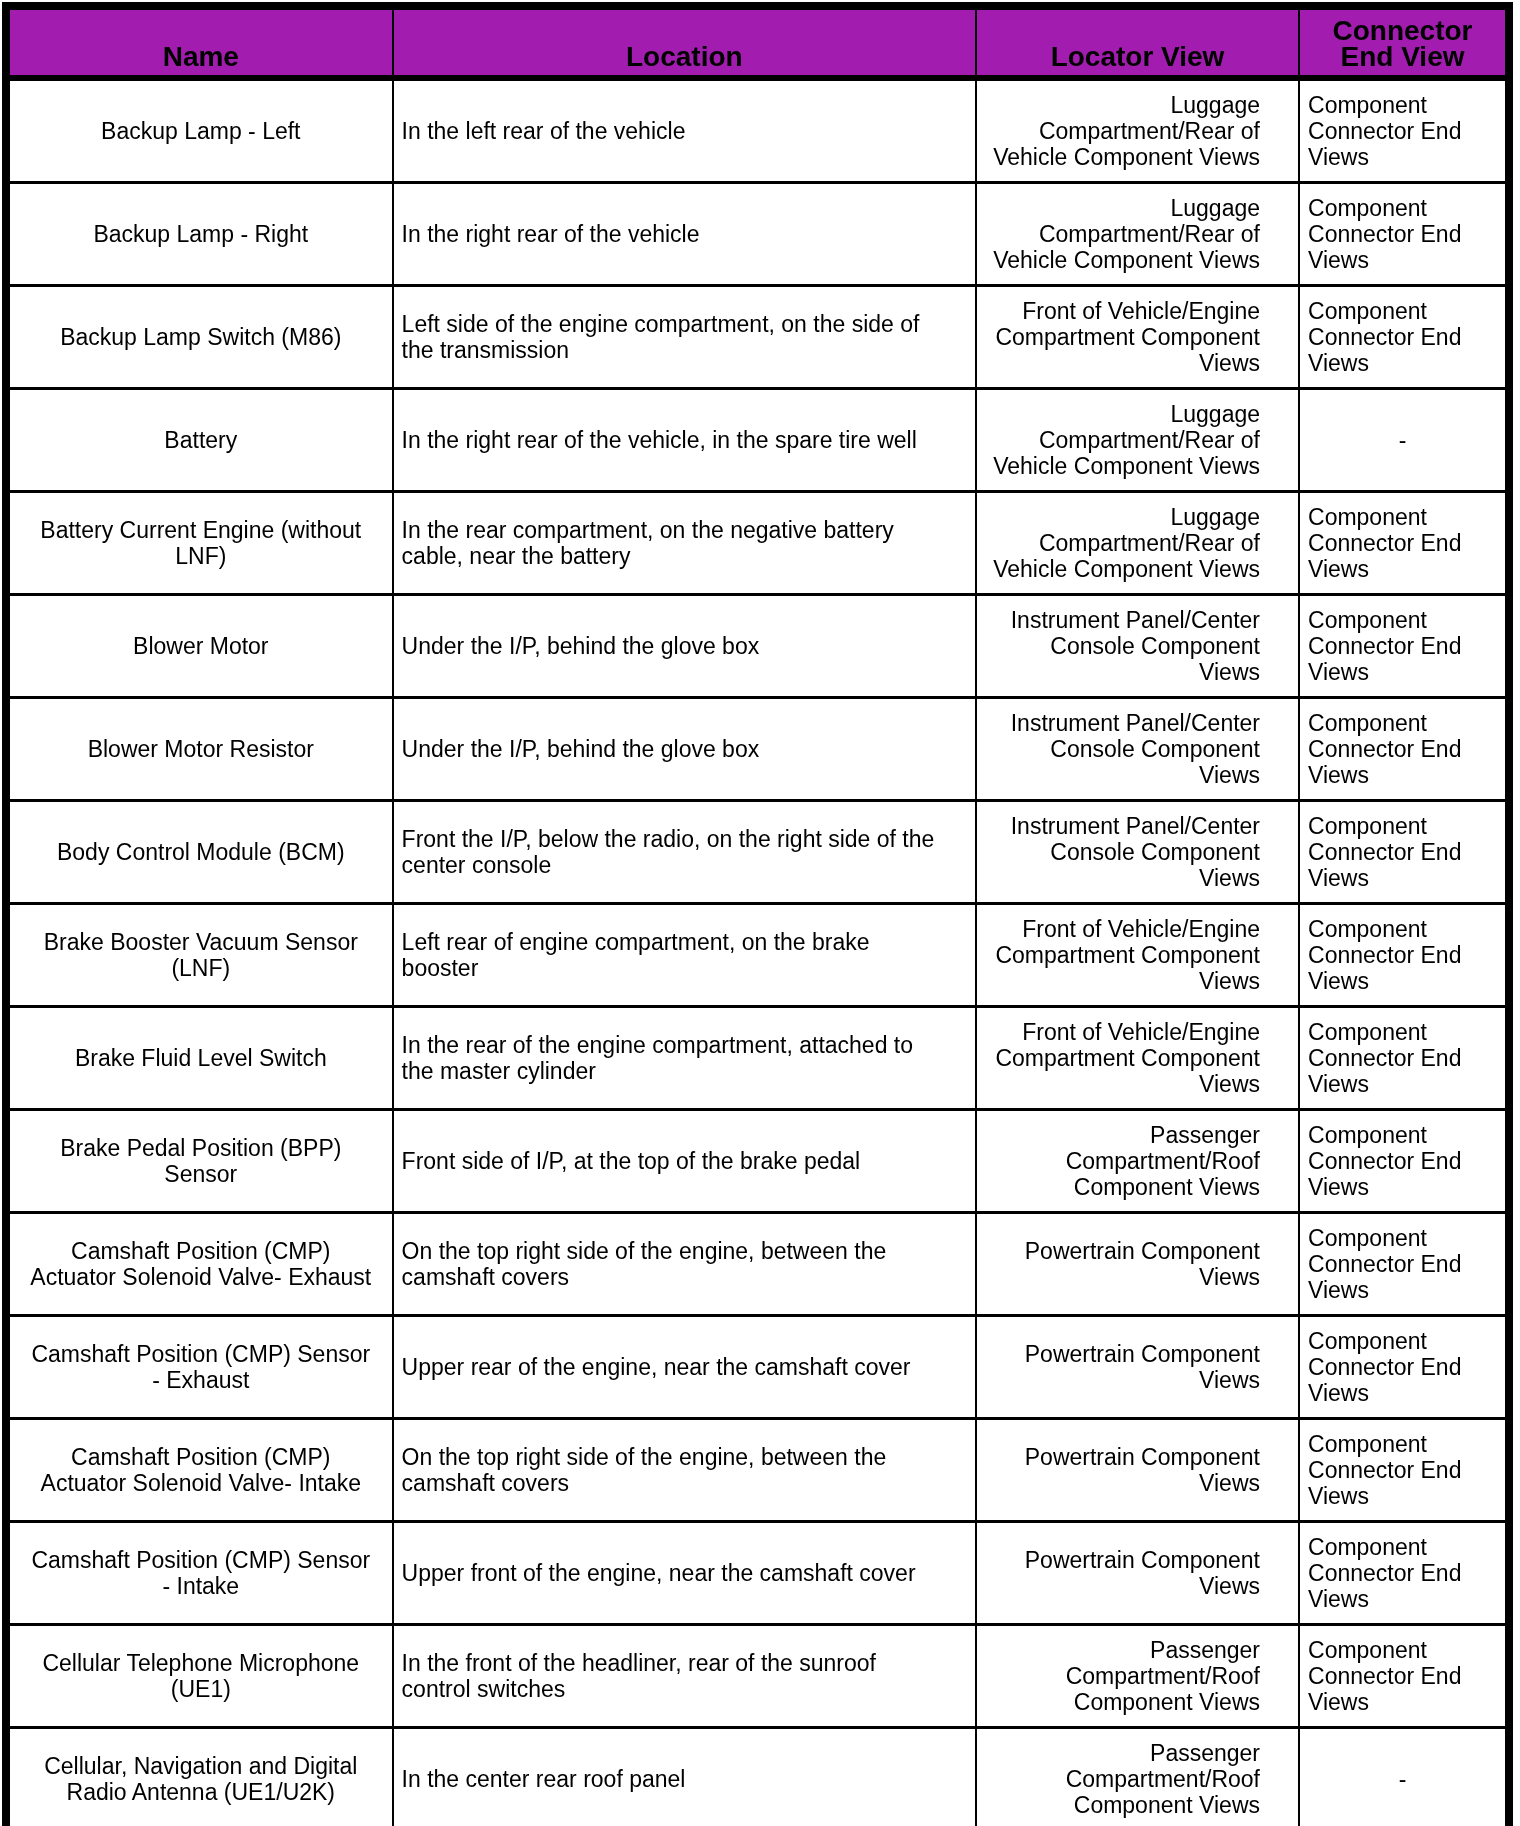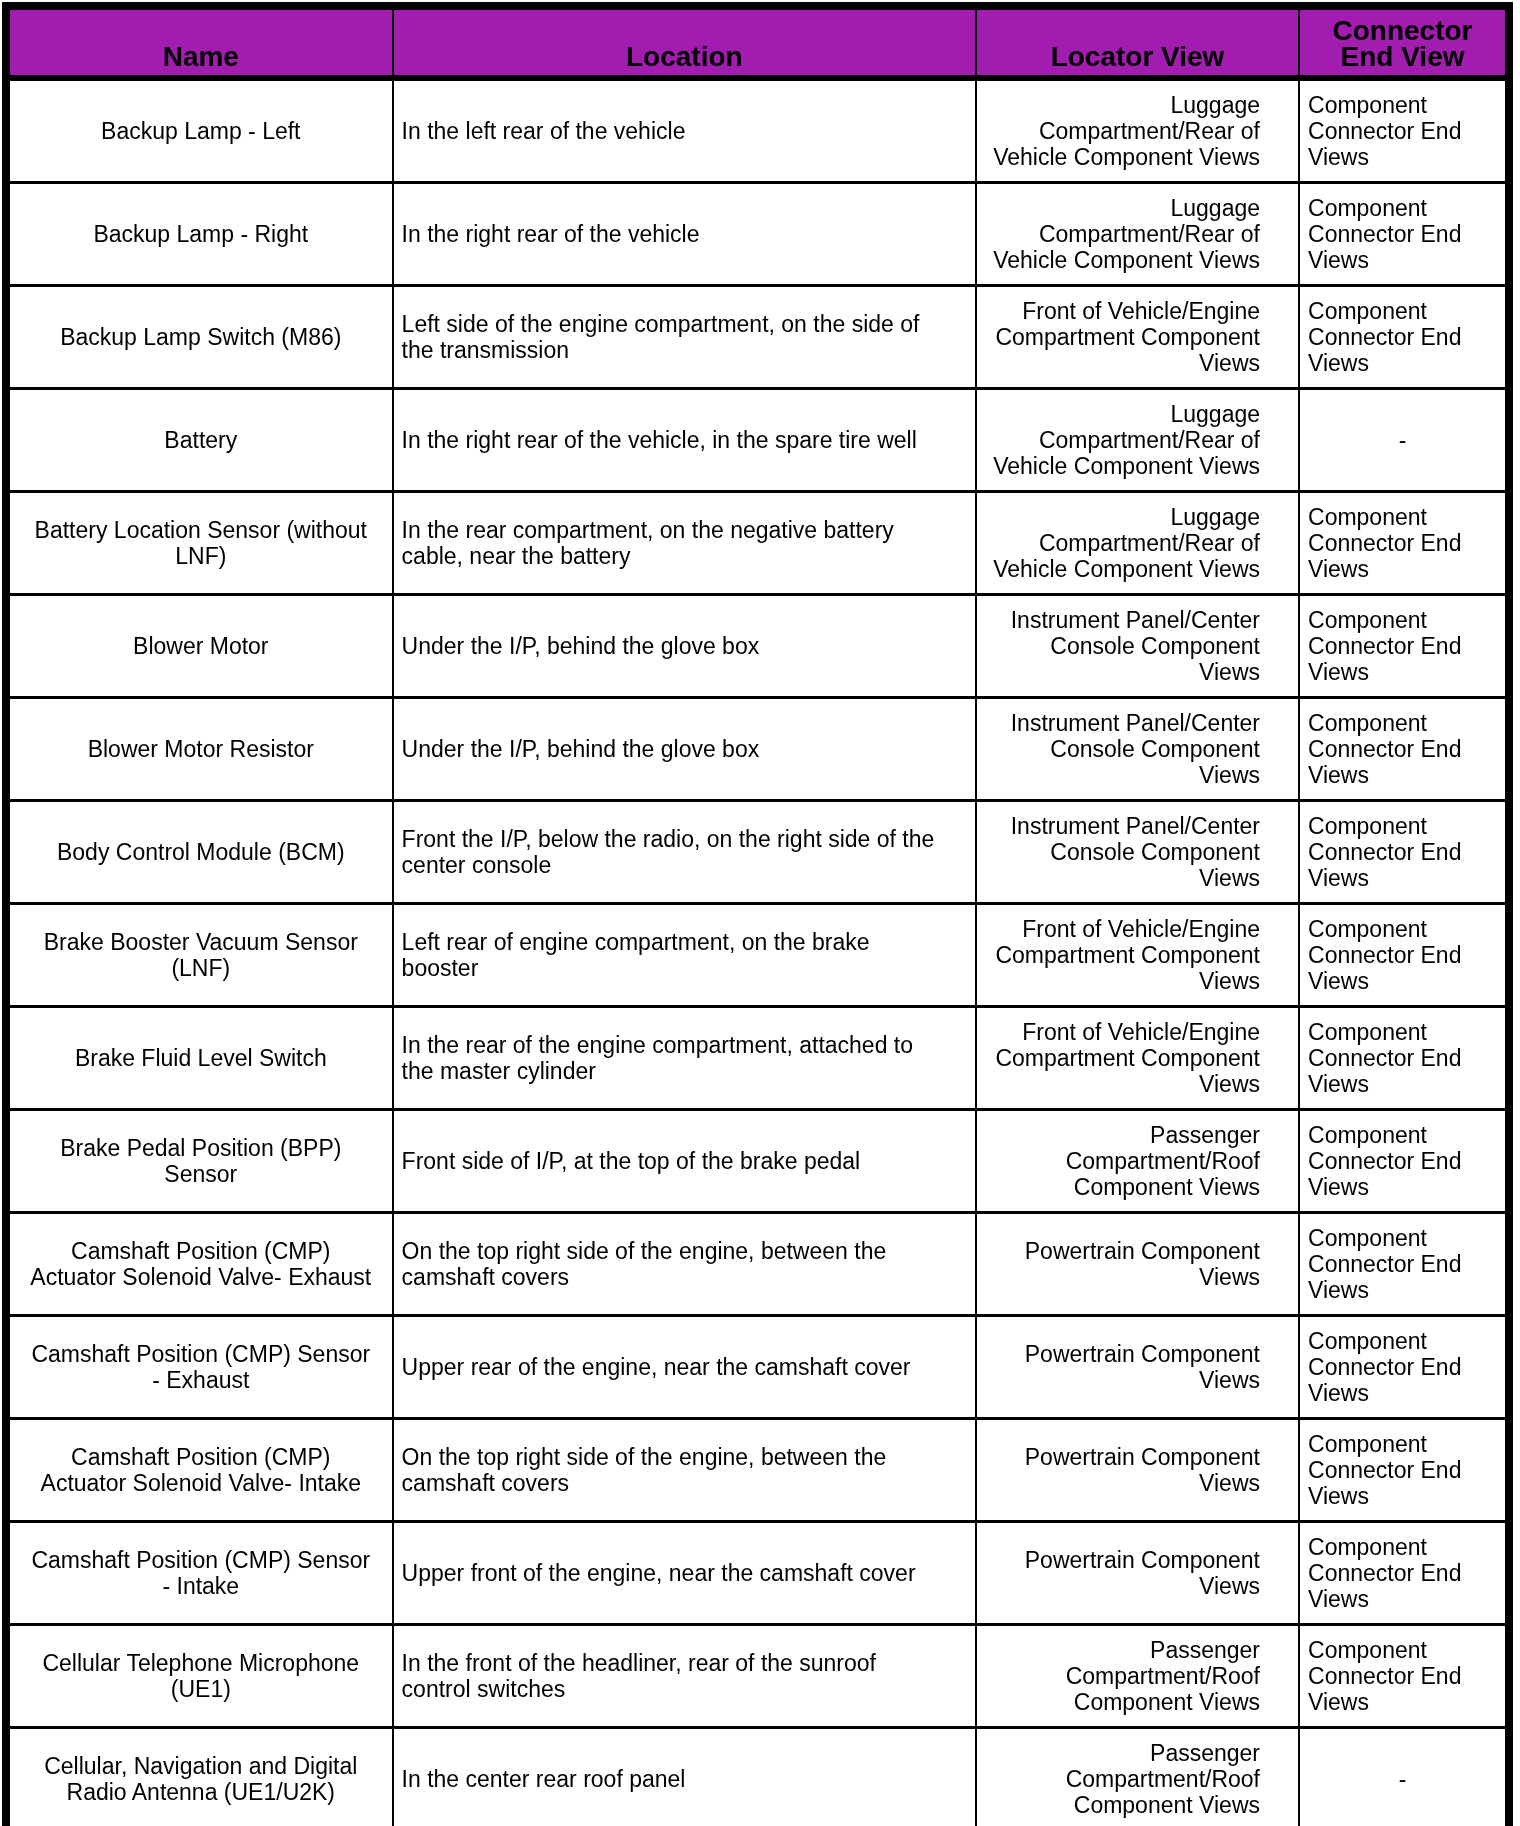--- a/index.html
+++ b/index.html
@@ -117,21 +117,21 @@
   </tr>
 
   <tr>
     <td class="name">Battery</td>
     <td class="location">In the right rear of the vehicle, in the spare tire well</td>
     <td class="locator">Luggage Compartment/Rear of Vehicle Component Views</td>
     <td class="connector dash">-</td>
   </tr>
 
   <tr>
-    <td class="name">Battery Location Sensor (without LNF)</td>
+    <td class="name">Battery Current Engine (without LNF)</td>
     <td class="location">In the rear compartment, on the negative battery cable, near the battery</td>
     <td class="locator">Luggage Compartment/Rear of Vehicle Component Views</td>
     <td class="connector">Component Connector End Views</td>
   </tr>
 
   <tr>
     <td class="name">Blower Motor</td>
     <td class="location">Under the I/P, behind the glove box</td>
     <td class="locator">Instrument Panel/Center Console Component Views</td>
     <td class="connector">Component Connector End Views</td>

